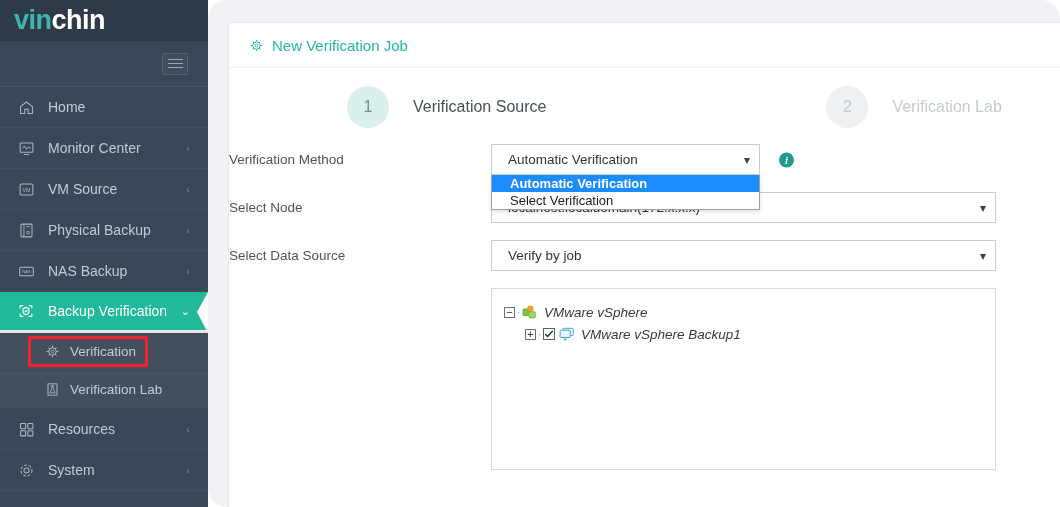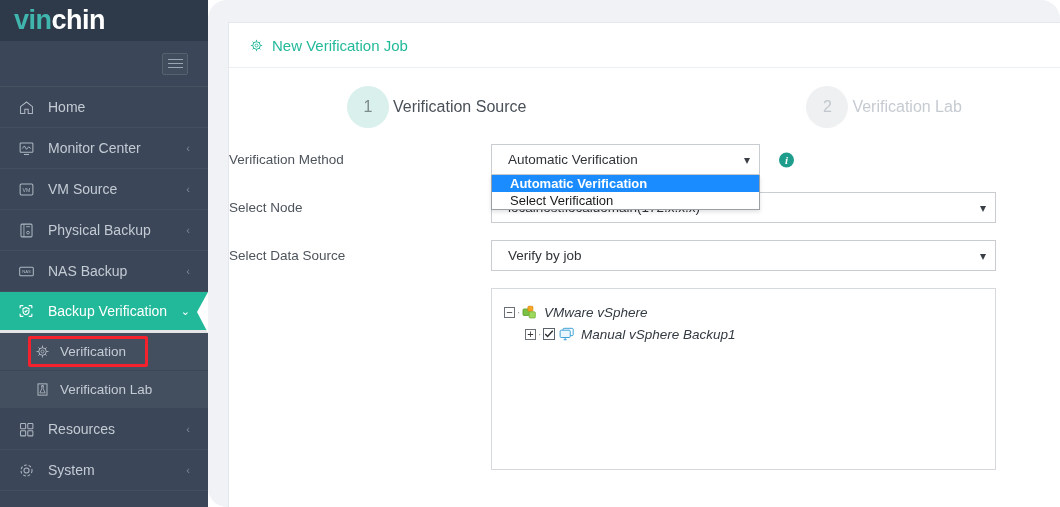--- a/index.html
+++ b/index.html
@@ -77,21 +77,21 @@
     position: absolute; right: 0; top: 0;
     width: 0; height: 0;
     border-top: 20px solid transparent;
     border-bottom: 21px solid transparent;
     border-right: 11px solid #ffffff;
   }
 
   .sub-item {
     height: 38px;
     display: flex; align-items: center;
-    padding-left: 34px;
+    padding-left: 44px;
     background: #434f5f;
     color: #c3cbd4;
     font-size: 13.5px;
     border-bottom: 1px solid #3b4758;
     cursor: pointer;
     position: relative;
   }
   .sub-item .sub-ico {
     width: 17px; height: 17px; margin-right: 9px;
     flex: 0 0 17px;
@@ -140,21 +140,21 @@
   .step { display: flex; align-items: center; }
   .step.s1 { margin-left: 118px; }
   .step.s2 { margin-left: 280px; }
   .circ {
     width: 42px; height: 42px; border-radius: 50%;
     display: flex; align-items: center; justify-content: center;
     font-size: 16px;
   }
   .circ.on { background: #d9f0ec; color: #7d8b89; }
   .circ.off { background: #eef0f2; color: #c2c7cd; }
-  .step-lbl { margin-left: 4px; font-size: 16px; }
+  .step-lbl { margin-left: 24px; font-size: 16px; }
   .step-lbl.on { color: #4a5058; }
   .step-lbl.off { color: #c6cbd1; }
 
   .form { position: relative; padding-top: 4px; }
   .row { display: flex; align-items: center; margin-bottom: 17px; }
   .lbl {
     width: 262px;
     text-align: left;
     padding-right: 28px;
     font-size: 13.5px;
@@ -464,20 +464,20 @@
                   <path d="M1.5 6 L4.3 9 L10.5 2" fill="none" stroke="#2b2f34" stroke-width="1.7"></path>
                 </svg>
             </span>
             <span class="tico">
               <svg width="16" height="15" viewBox="0 0 18 17">
                 <rect x="4.5" y="1.5" width="11.5" height="8.3" rx="1.2" fill="#ffffff" stroke="#3a9fd6" stroke-width="1.1"></rect>
                 <rect x="1.2" y="3.6" width="11.5" height="8.3" rx="1.2" fill="#eaf6fd" stroke="#3a9fd6" stroke-width="1.1"></rect>
                 <path d="M5.2 14.4 H8.7 M6.9 11.9 V14.4" stroke="#3a9fd6" stroke-width="1.1"></path>
               </svg>
             </span>
-            <span class="tlabel">Manual vSphere Backup1</span>
+            <span class="tlabel">VMware vSphere Backup1</span>
           </div>
         </div>
 
       </div>
     </div>
   </div>
 </div>
 
 </body></html>

